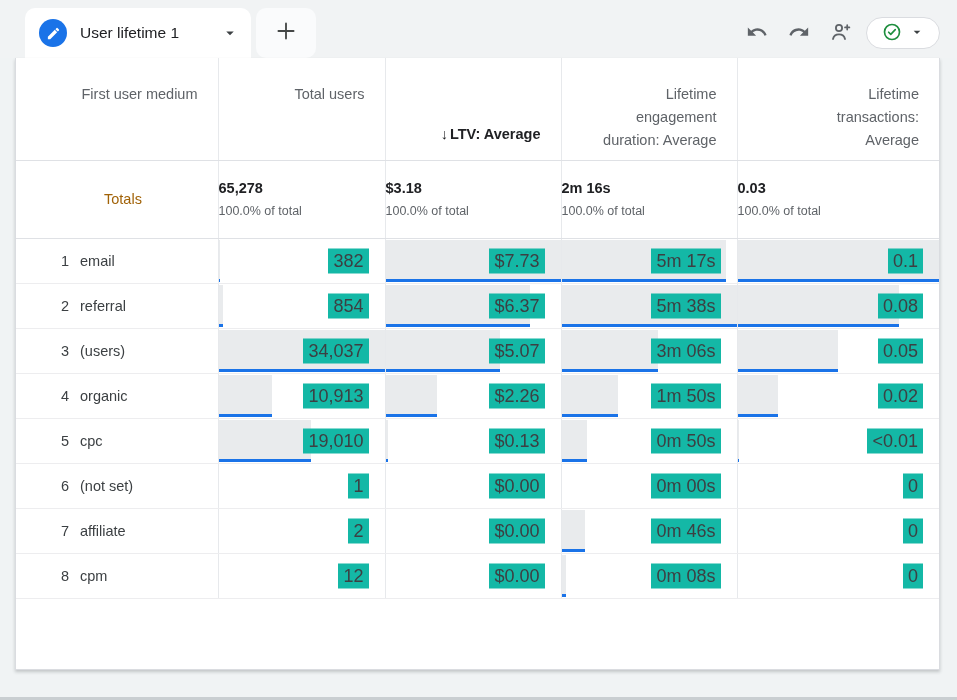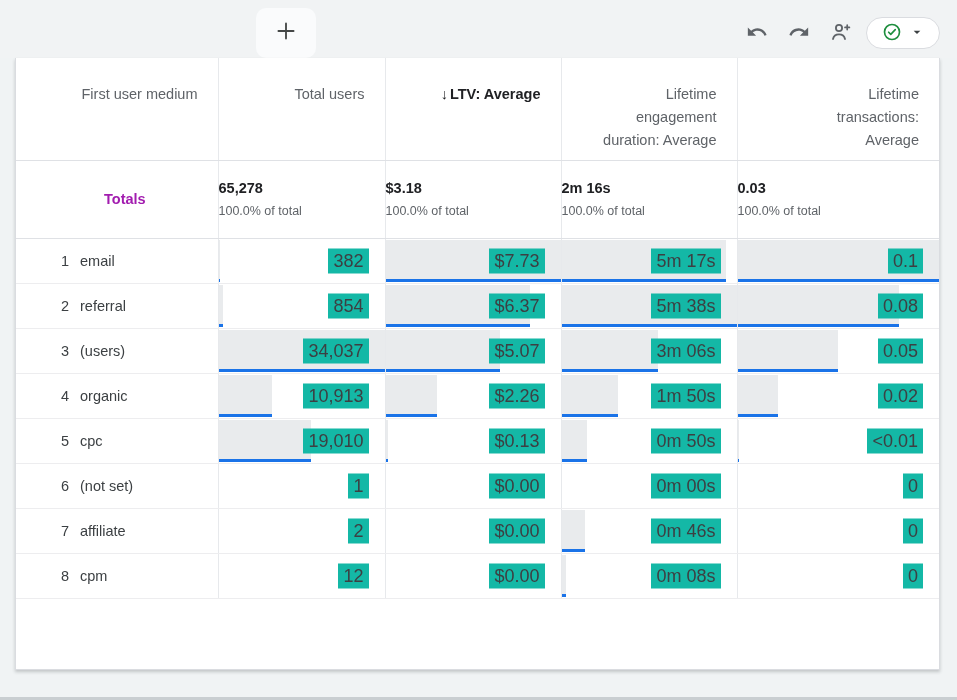--- a/index.html
+++ b/index.html
@@ -55,21 +55,21 @@
   th .hdr-inner{display:inline-block;line-height:23px;}
   th.sorted{color:#202124;font-weight:700;}
   th .sort-arrow{font-weight:700;color:#202124;margin-right:2px;}
   tr.totals{height:78px;}
   tr.totals td{
     border-right:1px solid #e7e9ec;border-bottom:1px solid #dfe1e5;
     text-align:left;padding:0 20px 0 0;vertical-align:middle;
   }
   tr.totals td:last-child{border-right:none;}
   tr.totals td.dim{ text-align:left;padding:0 0 0 88px;}
-  .tot-label{font-size:14.5px;font-weight:700;color:#a21caf;}
+  .tot-label{font-size:14.5px;font-weight:400;color:#a16207;}
   .tot-val{font-size:14.5px;font-weight:700;color:#202124;line-height:20px;}
   .tot-sub{font-size:12.5px;color:#5f6368;line-height:18px;margin-top:4px;}
   tr.datarow{height:45px;}
   tr.datarow td{
     border-right:1px solid #e7e9ec;border-bottom:1px solid #ededef;
     padding:0;vertical-align:middle;
   }
   tr.datarow td:last-child{border-right:none;}
   .dim-inner{display:flex;align-items:center;font-size:14.5px;color:#3c4043;}
   .row-idx{display:inline-block;width:30px;margin-left:34px;text-align:center;color:#3c4043;}
@@ -80,20 +80,33 @@
   .cell-val{
     position:absolute;right:16px;top:50%;transform:translateY(-50%);
     background:#14b8a6;padding:2px 5px;font-size:18px;color:#3c4043;white-space:nowrap;
   }
   .bottom-edge{position:absolute;left:0;bottom:0;width:100%;height:3px;background:#c9ced1;}
 </style>
 </head>
 <body>
 
 <div class="tabbar">
+  <div class="tab-active">
+    <span class="pencil-circle" style="background:#1a73e8;">
+      <svg width="15" height="15" viewBox="0 0 24 24">
+          <path fill="#ffffff" d="M3 17.25V21h3.75L17.81 9.94l-3.75-3.75L3 17.25zM20.71 7.04c.39-.39.39-1.02 0-1.41l-2.34-2.34a.9959.9959 0 0 0-1.41 0l-1.83 1.83 3.75 3.75 1.83-1.83z"></path>
+        </svg>
+    </span>
+    <span class="tab-label">User lifetime 1</span>
+    <span class="tab-caret">
+      <svg width="18" height="18" viewBox="0 0 24 24">
+          <path fill="#3c4043" d="M7 10l5 5 5-5z"></path>
+        </svg>
+    </span>
+  </div>
   <div class="tab-add">
     <span>
       <svg width="26" height="26" viewBox="0 0 24 24">
           <path d="M12 5v14M5 12h14" stroke="#444746" stroke-width="1.7" fill="none" stroke-linecap="round"></path>
         </svg>
     </span>
   </div>
   <div class="toolbar">
     <button class="icon-btn">
       <span>
@@ -140,21 +153,21 @@
       <col style="width:202px">
         <col style="width:167px">
         <col style="width:176px">
         <col style="width:176px">
         <col>
     </colgroup>
     <thead>
         <tr>
           <th><span class="hdr-inner" style="max-width: 160px;">First user medium</span></th>
           <th><span class="hdr-inner" style="max-width: 160px;">Total users</span></th>
-          <th class="sorted"><span class="sort-arrow">↓</span><span class="hdr-inner" style="max-width: 160px;">LTV: Average</span></th>
+          <th class="sorted"><span class="sort-arrow">↓</span><span class="hdr-inner" style="max-width: 160px; margin-top: 40px;">LTV: Average</span></th>
           <th><span class="hdr-inner" style="max-width: 132px;">Lifetime engagement duration: Average</span></th>
           <th><span class="hdr-inner" style="max-width: 112px;">Lifetime transactions: Average</span></th>
         </tr>
       </thead>
     <tbody>
         <tr class="totals">
           <td class="dim"><span class="tot-label">Totals</span></td>
           <td>
             <div class="tot-val">65,278</div>
             <div class="tot-sub">100.0% of total</div>

